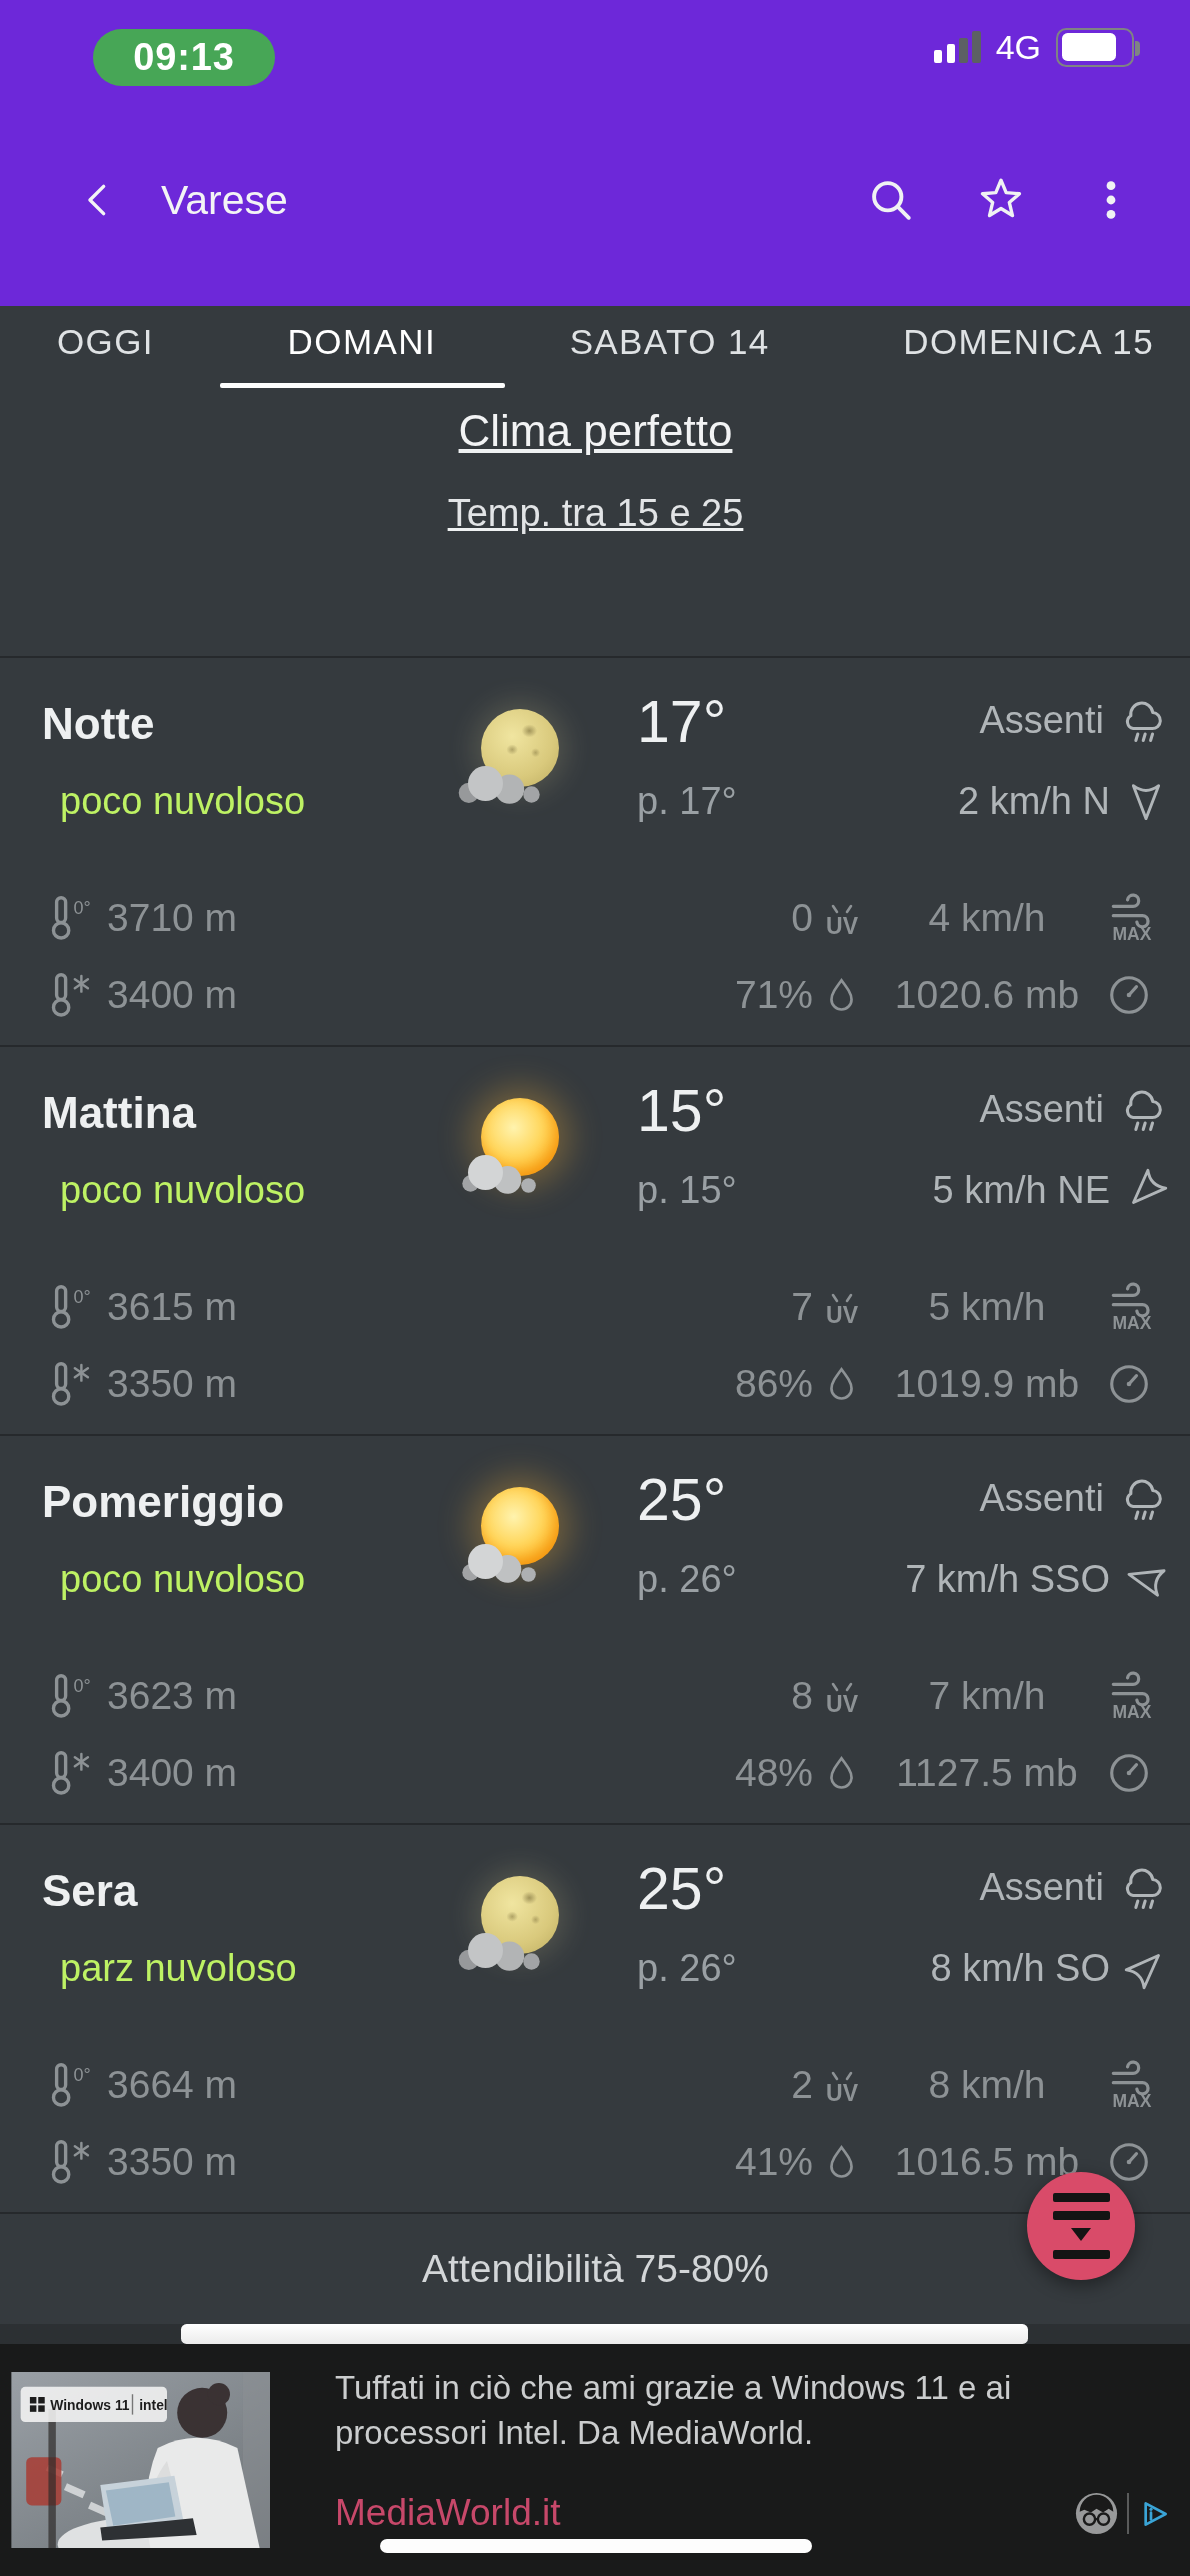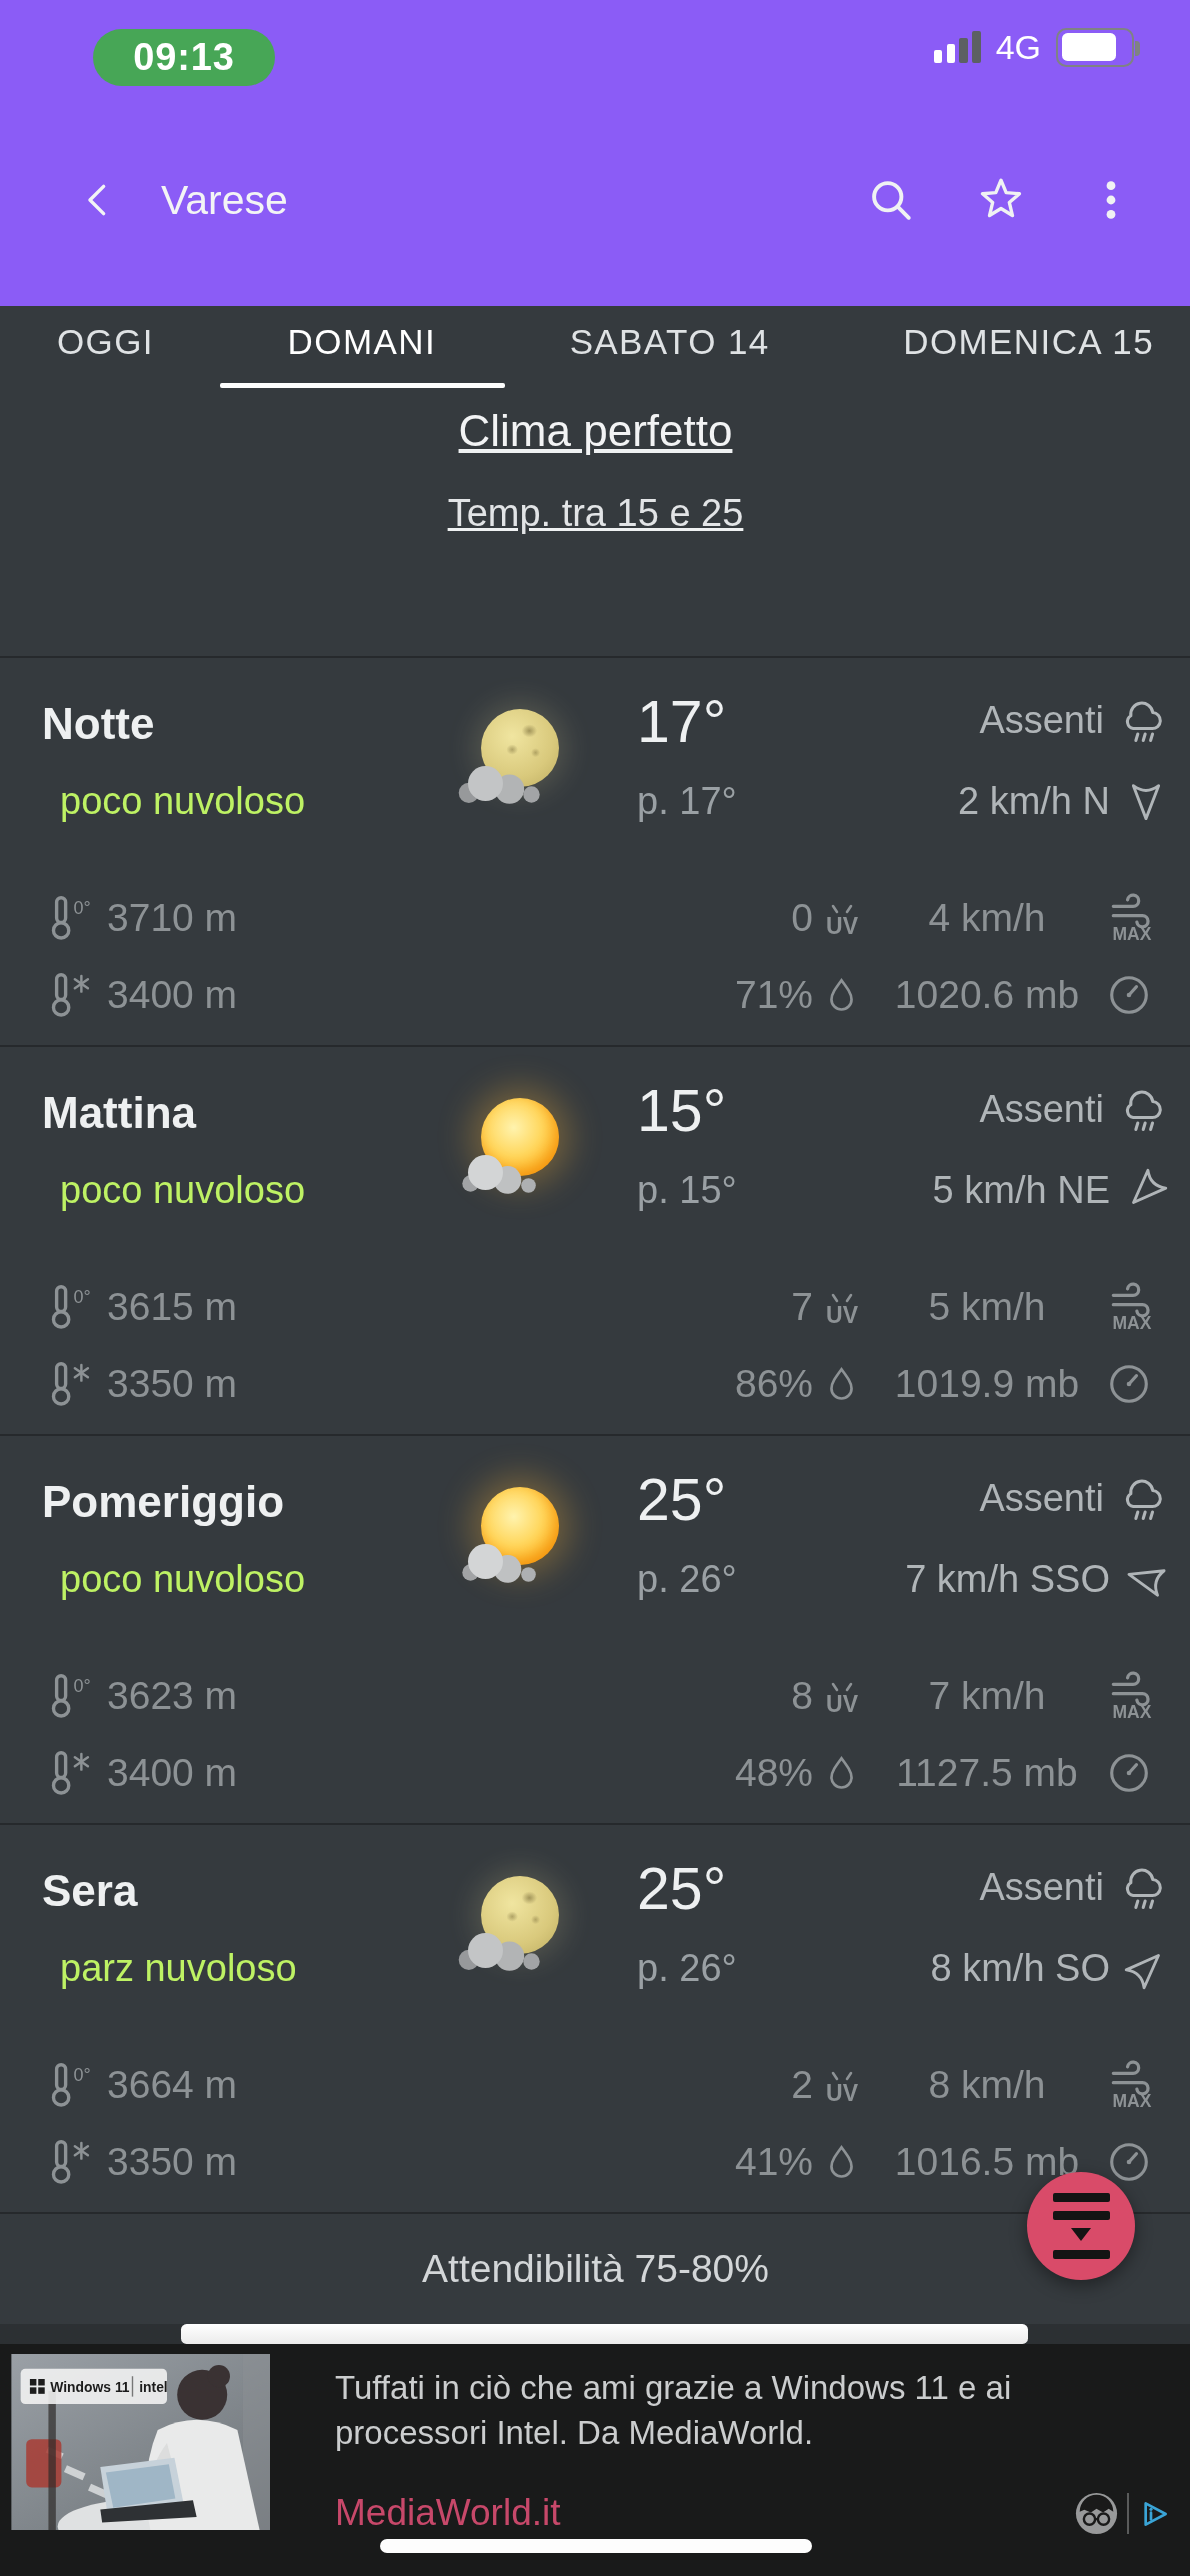--- a/index.html
+++ b/index.html
@@ -1,21 +1,21 @@
 <!DOCTYPE html>
 <html style="font-size:15px"><head>
 <meta charset="utf-8">
 <style>
   html,body{margin:0;padding:0;background:#000;}
   *{box-sizing:border-box;}
   #app{position:relative;width:1191px;height:2576px;overflow:hidden;
        font-family:"Liberation Sans","DejaVu Sans",sans-serif;
        background:#353a3e;color:#eff1f2;}
   
-  .topchrome{background:#8b5cf6;}
+  .topchrome{background:#6d28d9;}
   .statusbar{position:relative;height:94px;}
   .time-pill{position:absolute;left:93px;top:29px;width:182px;height:57px;
     border-radius:29px;background:#47a656;display:flex;align-items:center;justify-content:center;
     font-size:38px;font-weight:bold;color:#fff;letter-spacing:0.9px;}
   .status-right{position:absolute;right:57px;top:0;height:94px;display:flex;align-items:center;gap:15px;}
   .sigbars{display:flex;align-items:flex-end;gap:4.6px;height:32px;}
   .sigbars i{display:block;width:8.3px;border-radius:1.9px;background:#5c6063;}
   .sigbars i.on{background:#fff;}
   .s1{height:13px}.s2{height:19.5px}.s3{height:25px}.s4{height:32px}
   .nettype{font-size:34px;color:#fff;}
@@ -84,21 +84,21 @@
     background:#d94b69;box-shadow:0 5.6px 16.7px rgba(0,0,0,.4);z-index:5;
     display:flex;flex-direction:column;align-items:center;justify-content:center;gap:8.3px;}
   .fab .bar{width:57px;height:9.3px;background:#141414;border-radius:1.9px;}
   .fab .tri{width:0;height:0;border-left:10.2px solid transparent;border-right:10.2px solid transparent;
     border-top:13px solid #141414;}
   .hscroll{position:relative;height:20.4px;background:#2c3033;}
   .hscroll .thumb{position:absolute;left:181px;top:0;width:847px;height:20.4px;border-radius:5.6px;
     background:linear-gradient(#ffffff,#ebebeb);}
   
   .ad{position:relative;height:245px;background:#191a1a;}
-  .ad-img{position:absolute;left:11px;top:10px;width:259px;height:176px;overflow:hidden;}
+  .ad-img{position:absolute;left:11px;top:28px;width:259px;height:176px;overflow:hidden;}
   .ad-headline{position:absolute;left:335px;top:20.4px;width:807px;font-size:33px;line-height:45px;color:#cbcdce;}
   .ad-source{position:absolute;left:335px;top:148px;font-size:37px;font-weight:500;color:#c7486a;}
   .ad-brandicons{position:absolute;right:20.4px;bottom:54px;display:flex;align-items:center;gap:9.3px;}
   .ob-divider{width:1.9px;height:41px;background:#5a5b5b;}
   .home-indicator{position:absolute;left:50%;transform:translateX(-50%);bottom:23px;
     width:432px;height:14px;border-radius:7.4px;background:#fdfdfd;z-index:6;}
   svg{display:block;}
   svg text{font-family:"Liberation Sans","DejaVu Sans",sans-serif;}
 </style>
 </head>

